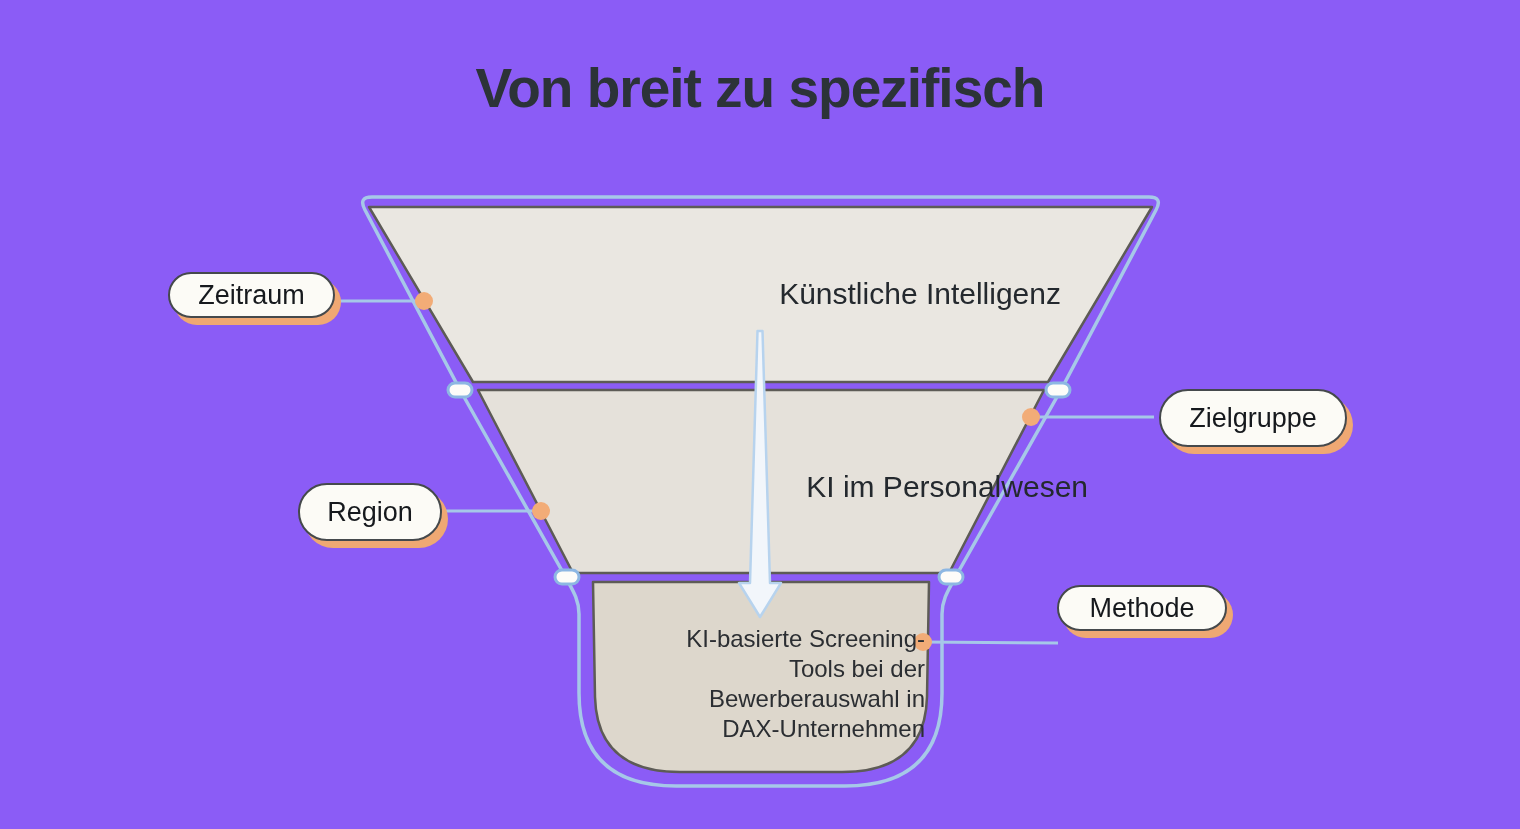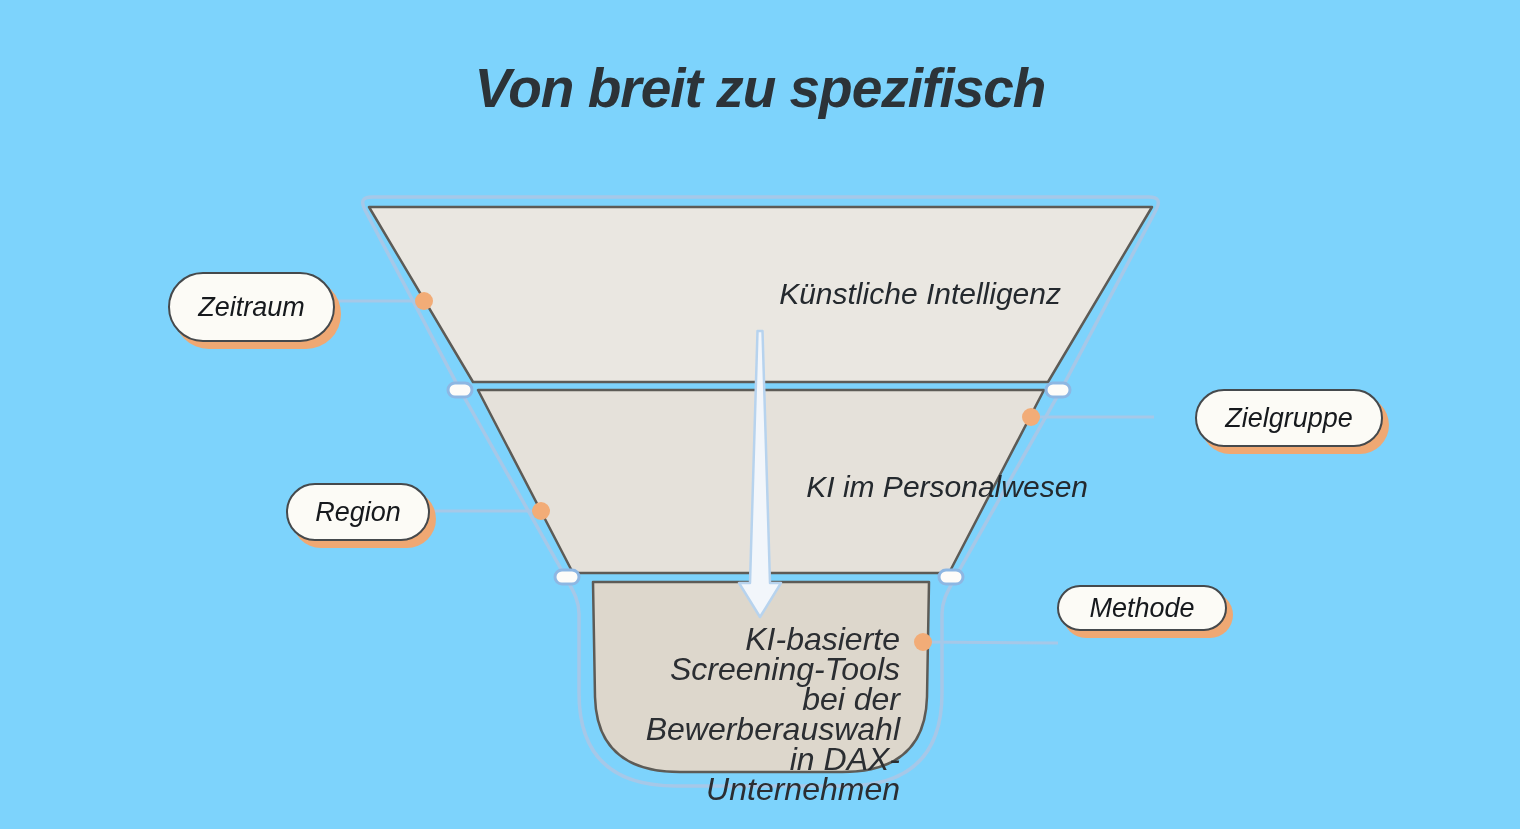--- a/index.html
+++ b/index.html
@@ -3,51 +3,50 @@
 <meta charset="utf-8">
 <style>
   html,body{margin:0;padding:0;}
   body{
     font-family:"Liberation Sans", sans-serif;
     background:#e9e8e3;
   }
   .stage{
     position:relative;
     width:1520px;height:829px;
-    background:#7dd3fc;
+    background:#8b5cf6;
     overflow:hidden;
-    font-style:italic;
   }
   .stage svg{position:absolute;left:0;top:0;}
   .title{
     position:absolute;left:0;right:0;top:56px;
     margin:0;text-align:center;
     font-size:55px;font-weight:700;letter-spacing:-1px;
     color:#2c3338;
   }
   .level-label{
     position:absolute;text-align:right;
     color:#24292e;
   }
   .lvl1{left:461px;top:277px;width:600px;font-size:30px;}
   .lvl2{left:488px;top:470px;width:600px;font-size:30px;}
-  .lvl3{left:620px;top:624px;width:280px;font-size:32px;line-height:30px;color:#2b2e32;}
+  .lvl3{left:645px;top:624px;width:280px;font-size:24px;line-height:30px;color:#2b2e32;}
   .tag{
     position:absolute;
     display:flex;align-items:center;justify-content:center;
     background:#fcfbf6;
     border:2px solid #45494c;
     border-radius:999px;
     box-shadow:6px 7px 0 #efa873;
     font-size:27px;color:#16191d;
     box-sizing:border-box;
   }
-  .tag-zeitraum{left:168px;top:272px;width:167px;height:70px;}
-  .tag-region{left:286px;top:483px;width:144px;height:58px;justify-content:center;}
-  .tag-zielgruppe{left:1195px;top:389px;width:188px;height:58px;}
+  .tag-zeitraum{left:168px;top:272px;width:167px;height:46px;}
+  .tag-region{left:298px;top:483px;width:144px;height:58px;justify-content:center;}
+  .tag-zielgruppe{left:1159px;top:389px;width:188px;height:58px;}
   .tag-methode{left:1057px;top:585px;width:170px;height:46px;}
 </style>
 </head>
 <body>
 
 <div class="stage">
 
   <h1 class="title">Von breit zu spezifisch</h1>
 
   <svg width="1520" height="829" viewBox="0 0 1520 829">

